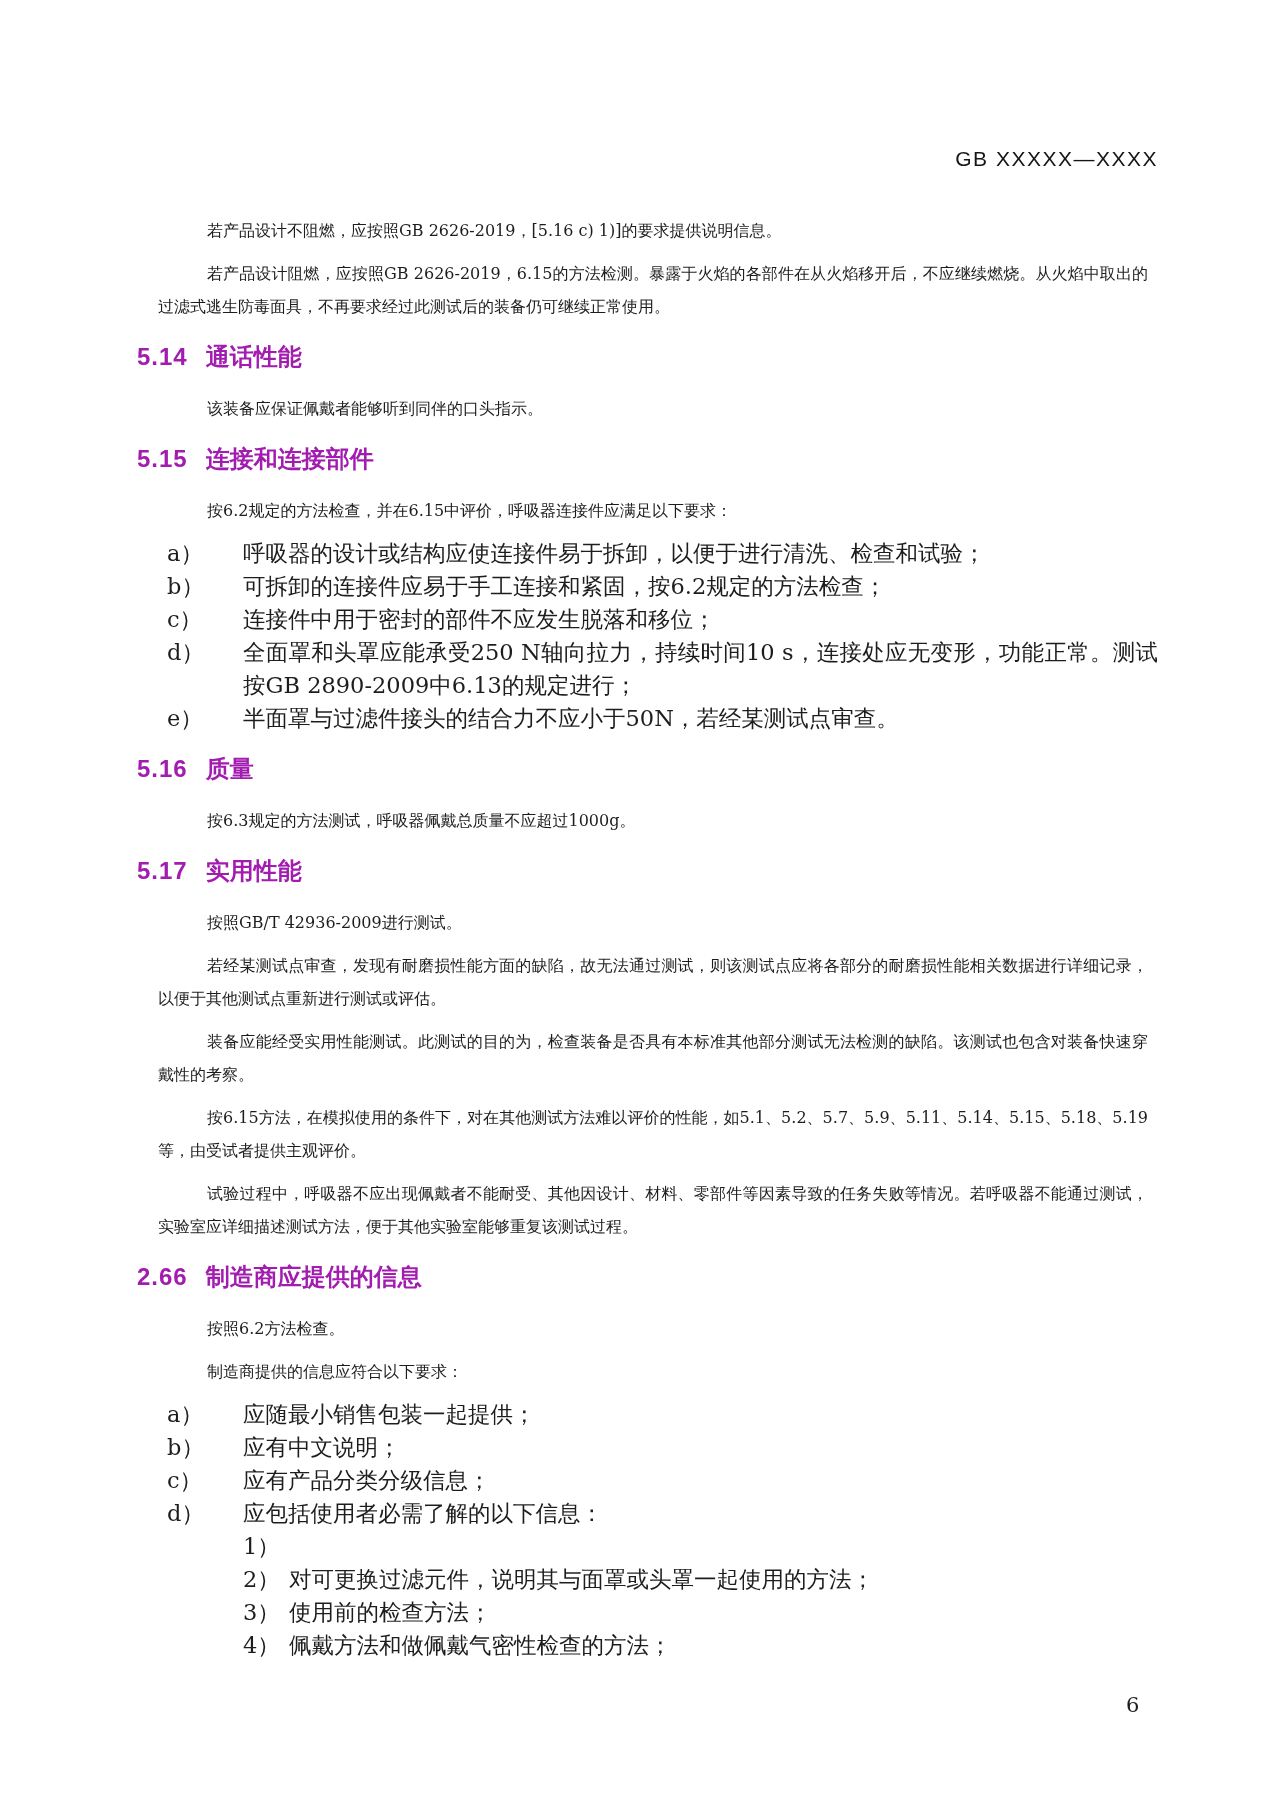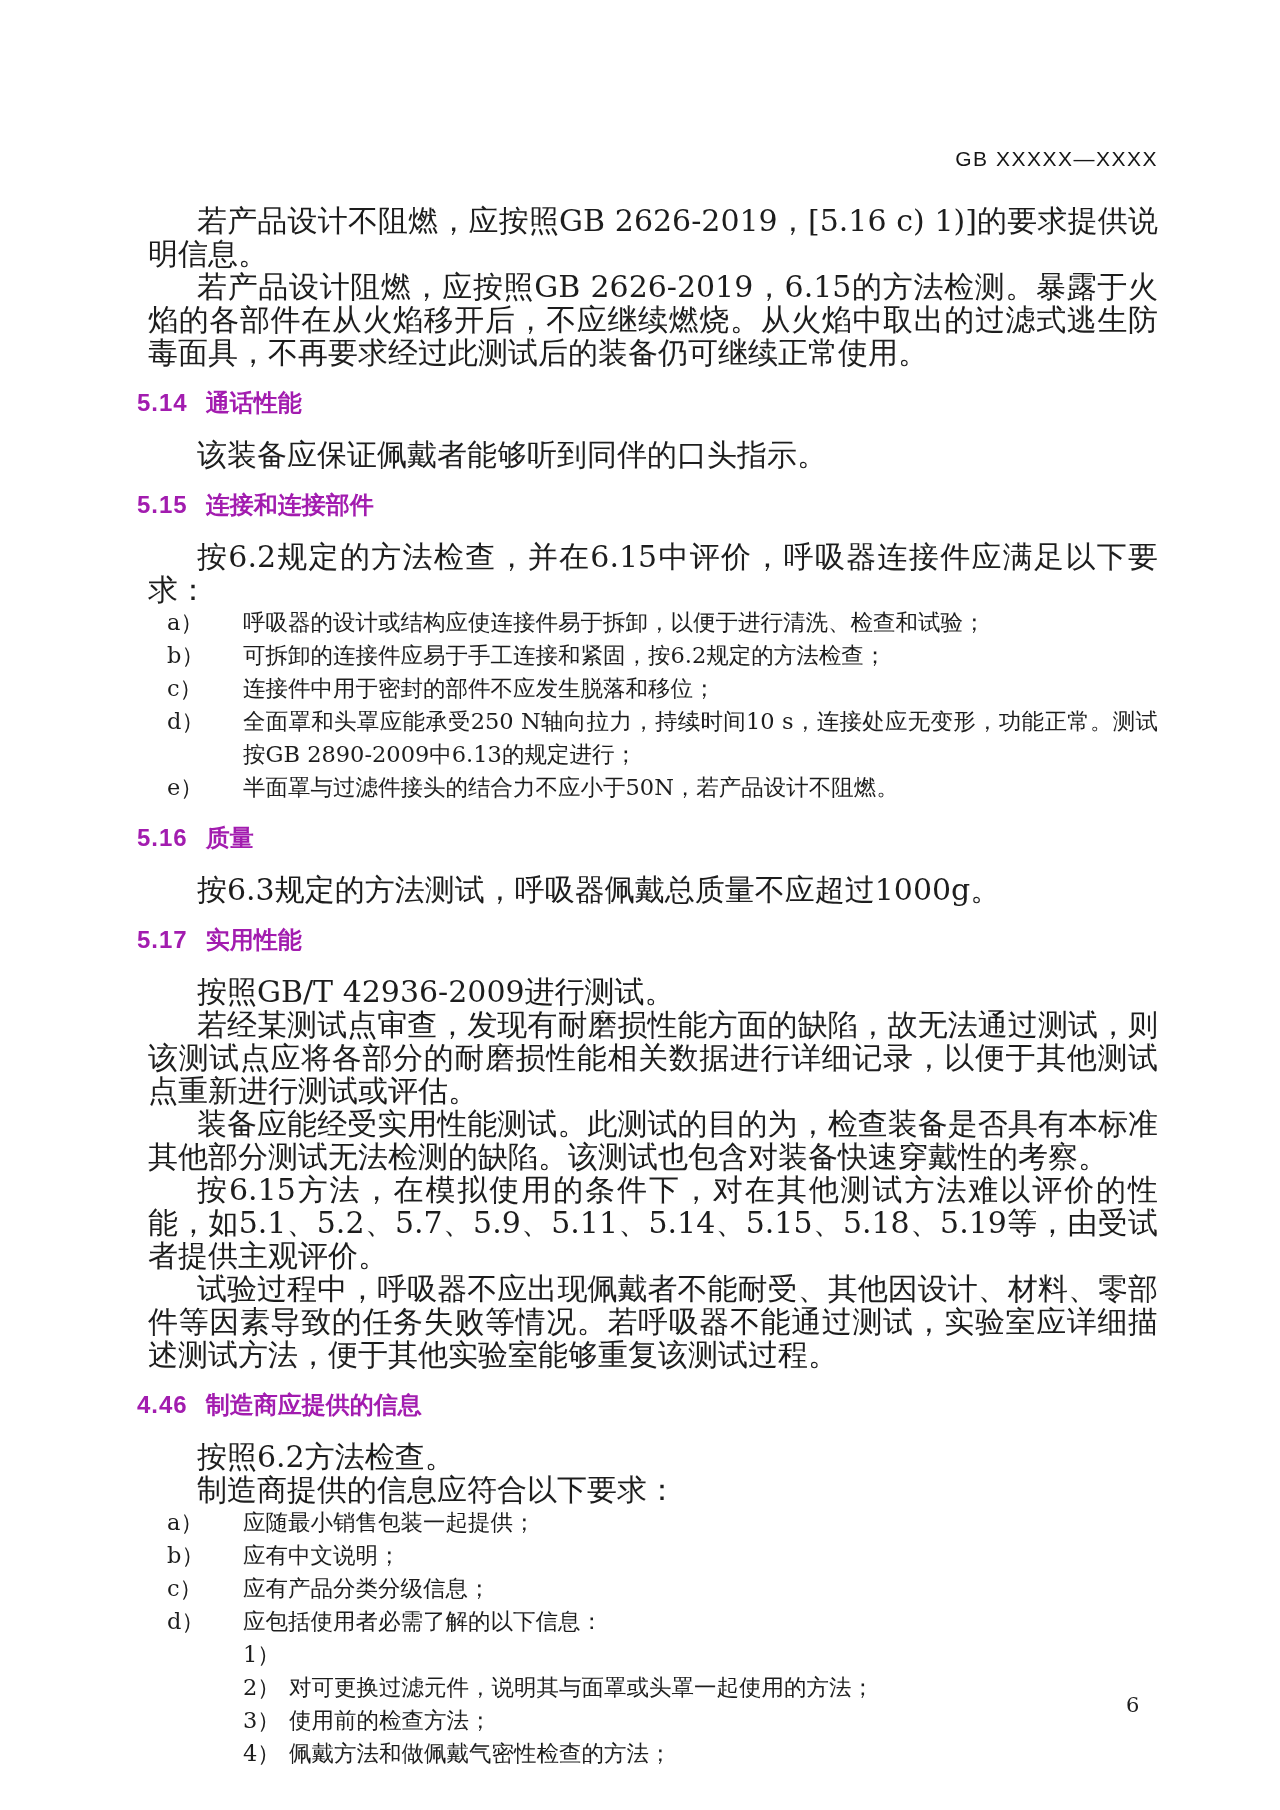--- a/index.html
+++ b/index.html
@@ -17,22 +17,22 @@
     text-align:right;
     font-family:"Liberation Sans","DejaVu Sans",sans-serif;
     font-size:21px; line-height:24px; letter-spacing:1.5px;
     color:#161616;
     white-space:nowrap;
   }
   .content {
     position:absolute; left:148px; top:204px; width:1010px;
   }
   .para {
-    margin:0;
-    font-size:30px; line-height:33px;
+    margin:10px;
+    font-size:16px; line-height:33px;
     text-indent:49px;
     text-align:justify;
   }
   .heading {
     margin:19px 0 20px -11px;
     font-family:"Liberation Sans","DejaVu Sans",sans-serif;
     font-weight:bold;
     font-size:24px; line-height:30px;
     color:#a21caf;
     white-space:nowrap;
@@ -78,31 +78,31 @@
       <div class="item">
         <span class="item-label">c）</span>
         <span class="item-text">连接件中用于密封的部件不应发生脱落和移位；</span>
       </div>
       <div class="item">
         <span class="item-label">d）</span>
         <span class="item-text">全面罩和头罩应能承受250 N轴向拉力，持续时间10 s，连接处应无变形，功能正常。测试按GB 2890-2009中6.13的规定进行；</span>
       </div>
       <div class="item">
         <span class="item-label">e）</span>
-        <span class="item-text">半面罩与过滤件接头的结合力不应小于50N，若产品设计不阻燃。</span>
+        <span class="item-text">半面罩与过滤件接头的结合力不应小于50N，若经某测试点审查。</span>
       </div>
       <div class="heading"><span class="h-num">5.16</span><span>质量</span></div>
       <p class="para">按6.3规定的方法测试，呼吸器佩戴总质量不应超过1000g。</p>
       <div class="heading"><span class="h-num">5.17</span><span>实用性能</span></div>
       <p class="para">按照GB/T 42936-2009进行测试。</p>
       <p class="para">若经某测试点审查，发现有耐磨损性能方面的缺陷，故无法通过测试，则该测试点应将各部分的耐磨损性能相关数据进行详细记录，以便于其他测试点重新进行测试或评估。</p>
       <p class="para">装备应能经受实用性能测试。此测试的目的为，检查装备是否具有本标准其他部分测试无法检测的缺陷。该测试也包含对装备快速穿戴性的考察。</p>
       <p class="para">按6.15方法，在模拟使用的条件下，对在其他测试方法难以评价的性能，如5.1、5.2、5.7、5.9、5.11、5.14、5.15、5.18、5.19等，由受试者提供主观评价。</p>
       <p class="para">试验过程中，呼吸器不应出现佩戴者不能耐受、其他因设计、材料、零部件等因素导致的任务失败等情况。若呼吸器不能通过测试，实验室应详细描述测试方法，便于其他实验室能够重复该测试过程。</p>
-      <div class="heading"><span class="h-num">4.46</span><span>制造商应提供的信息</span></div>
+      <div class="heading"><span class="h-num">2.66</span><span>制造商应提供的信息</span></div>
       <p class="para">按照6.2方法检查。</p>
       <p class="para">制造商提供的信息应符合以下要求：</p>
       <div class="item">
         <span class="item-label">a）</span>
         <span class="item-text">应随最小销售包装一起提供；</span>
       </div>
       <div class="item">
         <span class="item-label">b）</span>
         <span class="item-text">应有中文说明；</span>
       </div>

